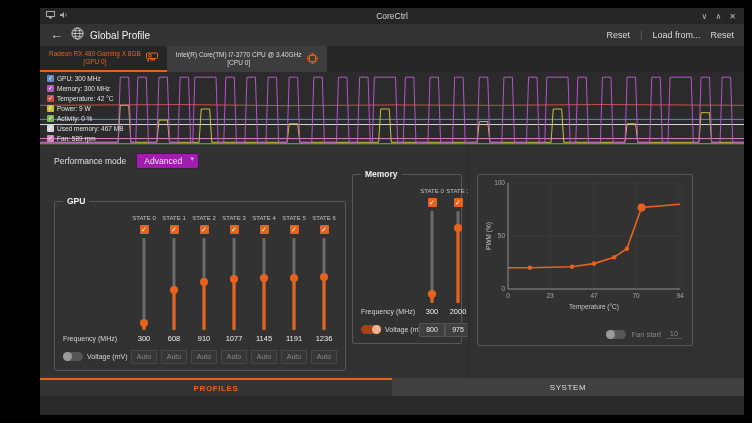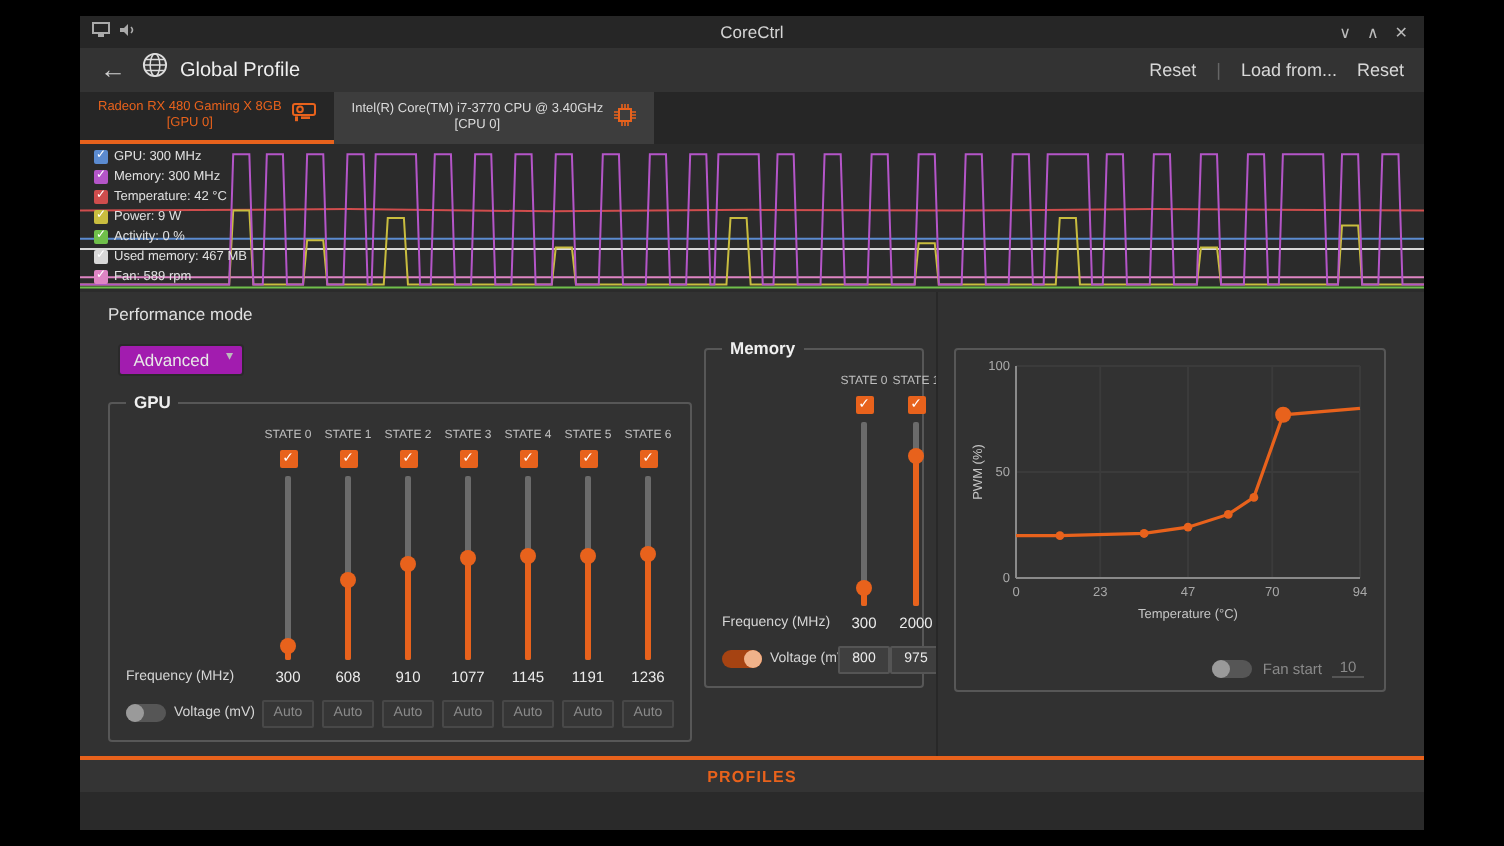--- a/index.html
+++ b/index.html
@@ -1,19 +1,19 @@
 <!DOCTYPE html>
 <html><head>
 <meta charset="utf-8">
 <style>
   html,body{margin:0;padding:0;}
   body{width:752px;height:423px;background:#000;position:relative;overflow:hidden;
        font-family:"Liberation Sans","DejaVu Sans",sans-serif;-webkit-font-smoothing:antialiased;}
   .window{position:absolute;left:40px;top:8px;width:672px;height:407px;background:#2e2e2e;
-          box-shadow:0 0 10px rgba(0,0,0,.9);}
+          box-shadow:0 0 10px rgba(0,0,0,.9);padding-left:32px;}
   
   .titlebar{position:absolute;left:0;top:0;right:0;height:16px;background:#262626;
             display:flex;align-items:center;color:#c8c8c8;font-size:8.5px;}
   .tb-icons{display:flex;gap:5px;padding-left:6px;align-items:center;}
   .tb-title{position:absolute;left:0;right:0;text-align:center;color:#d5d5d5;}
   .tb-buttons{margin-left:auto;display:flex;gap:8px;padding-right:8px;color:#bbb;font-size:8px;z-index:2;}
   .tb-buttons span{cursor:default;}
   
   .toolbar{position:absolute;left:0;top:16px;right:0;height:22px;background:#333333;
            display:flex;align-items:center;padding:0 10px;box-sizing:border-box;color:#e2e2e2;}
@@ -33,21 +33,21 @@
   .legend{position:absolute;left:7px;top:2px;z-index:2;display:flex;flex-direction:column;gap:1px;}
   .legend-item{display:flex;align-items:center;gap:3px;font-size:6.5px;color:#e0e0e0;height:9px;}
   .legend-cb{width:7px;height:7px;border-radius:1px;color:#fff;font-size:6px;line-height:7px;text-align:center;flex:0 0 auto;}
   
   .main{position:absolute;left:0;top:138px;right:0;height:232px;background:#323232;}
   .right-panel{position:absolute;left:428px;top:0;bottom:0;right:0;border-left:1px solid #282828;background:#313131;}
   .row-label{font-size:8.5px;color:#e0e0e0;}
   .combo{position:relative;background:#a21caf;border:1px solid #2a2a2a;border-radius:2px;
          color:#e8e8e8;font-size:8.5px;padding:2px 16px 2px 7px;display:inline-block;}
   .combo .arrow{position:absolute;right:4px;top:1px;font-size:7px;color:#bbb;}
-  .perf-row{position:absolute;left:14px;top:6px;display:flex;align-items:center;gap:10px;height:18px;flex-direction:column;}
+  .perf-row{position:absolute;left:14px;top:6px;display:flex;align-items:center;gap:10px;height:18px;}
   .vent-head{position:absolute;left:8px;top:6px;display:flex;align-items:center;gap:10px;height:18px;}
   
   .groupbox{position:absolute;border:1px solid #575757;border-radius:2px;background:#323232;box-sizing:border-box;}
   .gb-title{position:absolute;top:-6px;left:8px;background:#323232;padding:0 4px;font-size:8.5px;
             font-weight:bold;color:#efefef;}
   .gb-gpu{left:14px;top:28px;width:292px;height:170px;margin-top:27px;}
   .gb-mem{left:312px;top:28px;width:110px;height:170px;}
   .gb-vent{left:8px;top:28px;width:216px;height:172px;}
   .gb-inner{position:absolute;inset:0;display:flex;padding:12px 6px 6px 8px;box-sizing:border-box;}
   .label-col{display:flex;flex-direction:column;flex:0 0 auto;}
@@ -396,16 +396,17 @@
           <span class="fan-start-label">Fan start</span>
           <span class="fan-start-val">10</span>
         </div>
       </div>
     </div>
 
   </div>
 
   <div class="bottom-tabs">
     <div class="btab btab-profiles">PROFILES</div>
+    <div class="btab btab-system">SYSTEM</div>
   </div>
   <div class="statusbar"></div>
 
 </div>
 
 </body></html>

